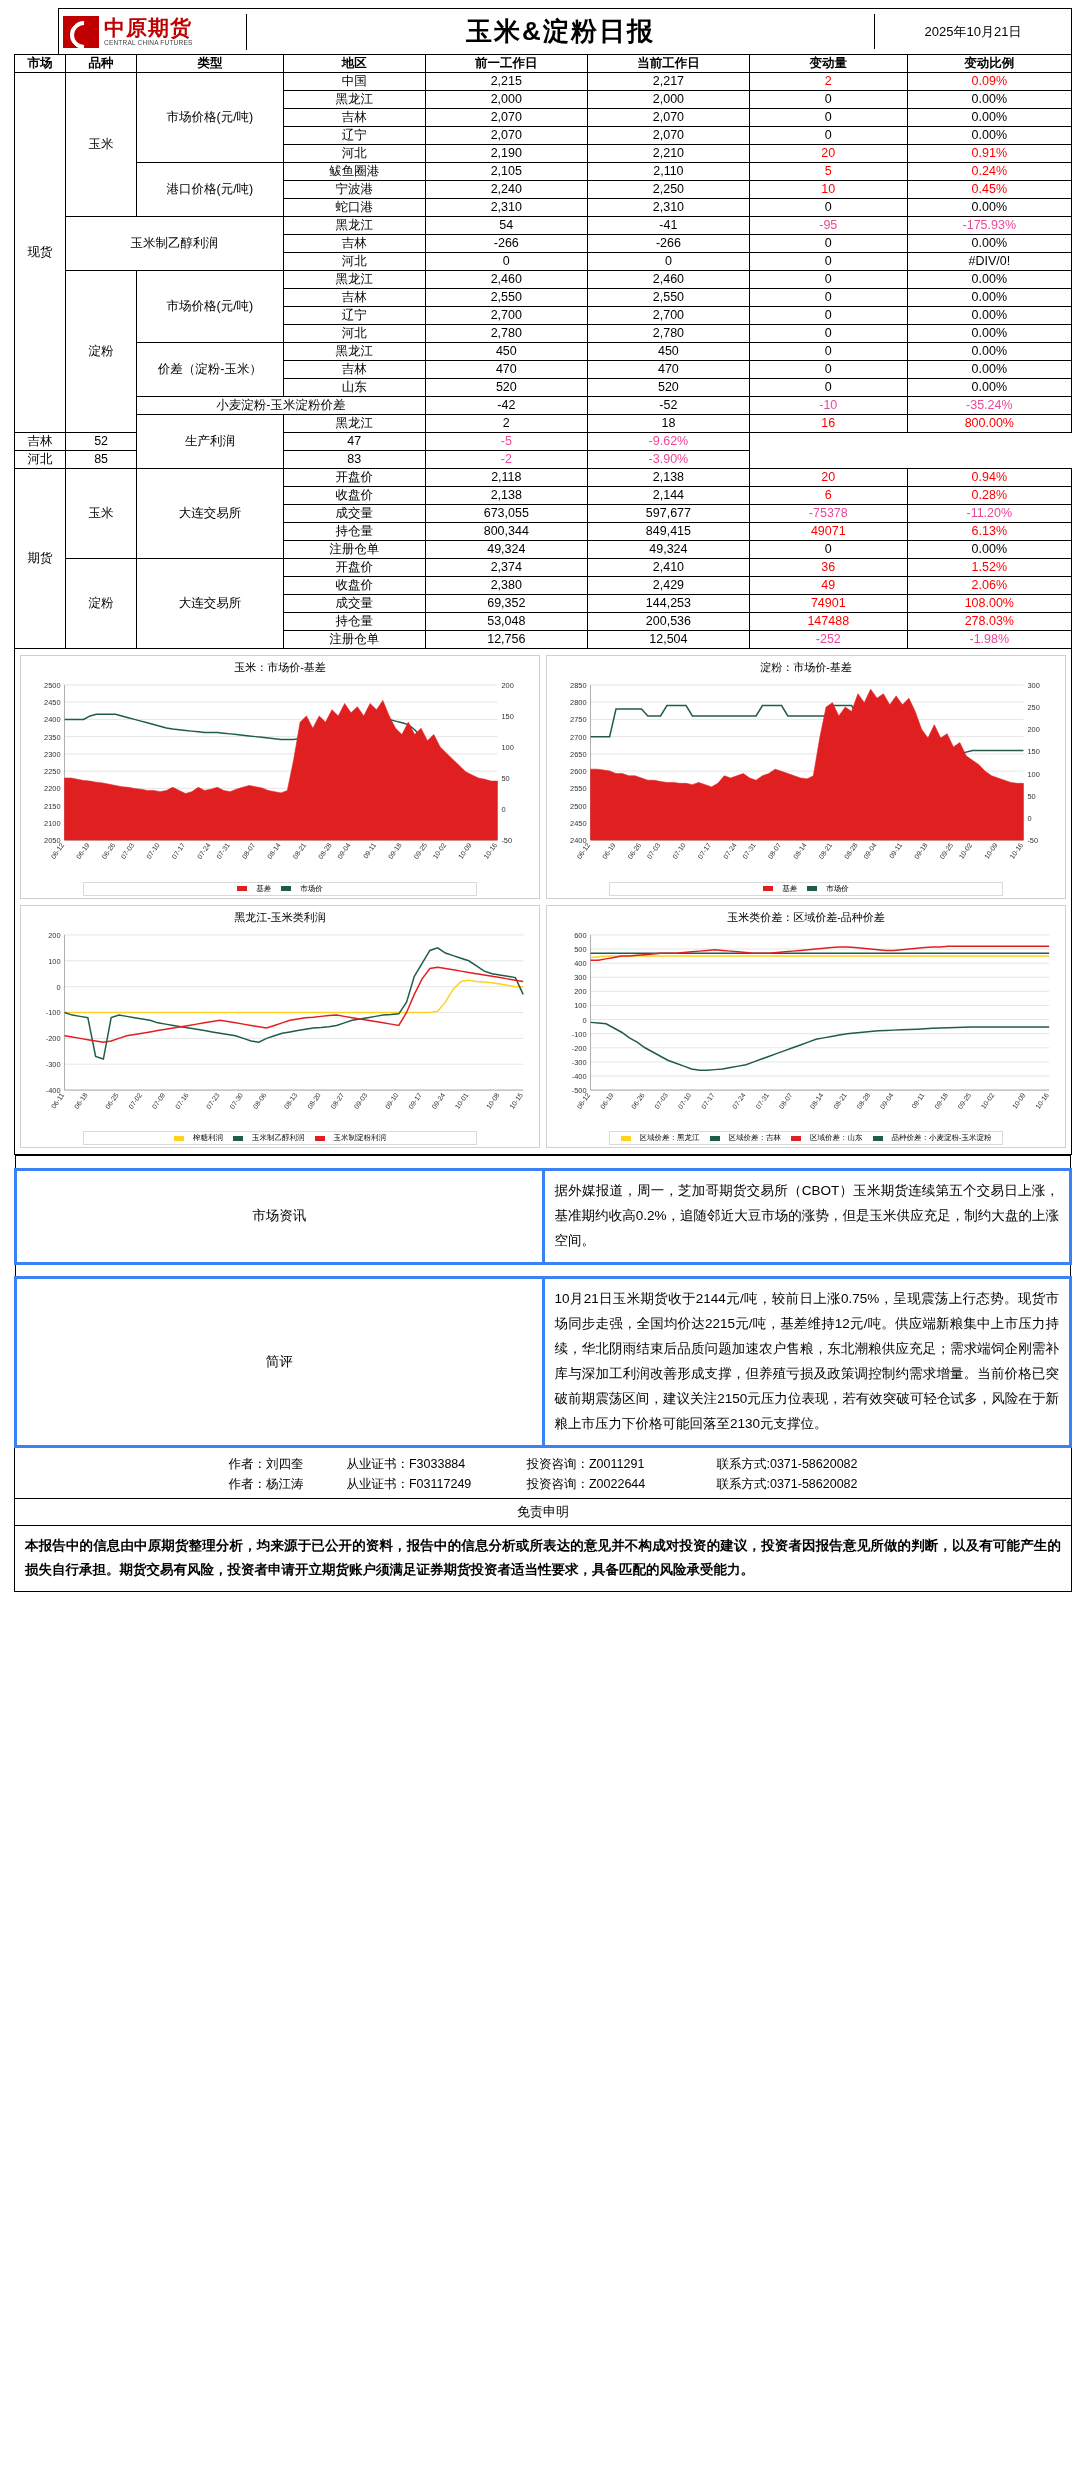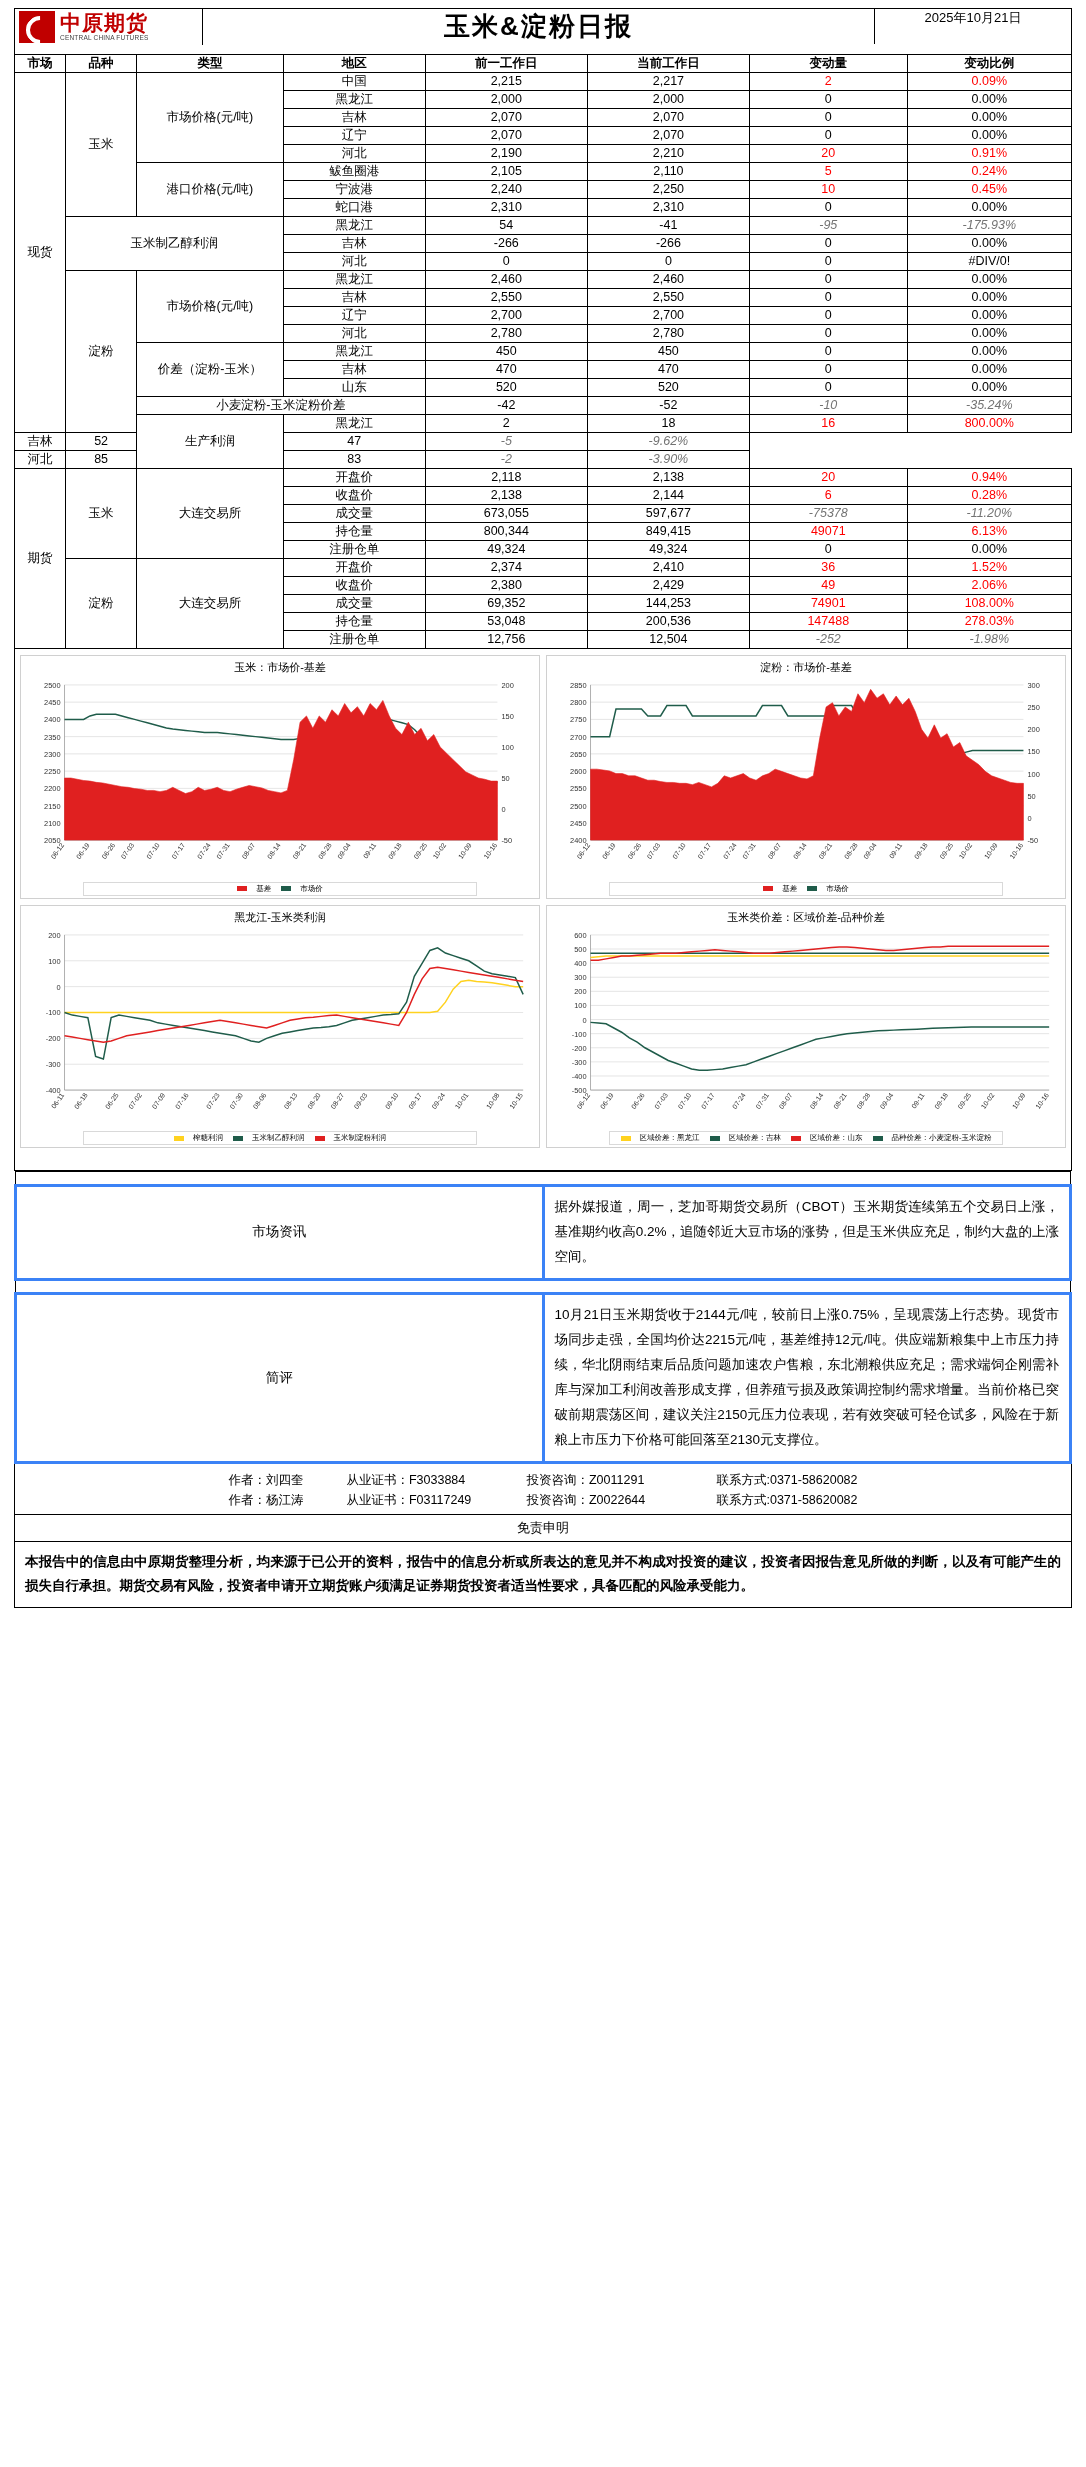--- a/index.html
+++ b/index.html
@@ -11,24 +11,25 @@
     width: 1086px;
   }
   .page {
     width: 1086px;
     margin: 0 auto;
     padding: 8px 14px 10px 14px;
   }
   
   .header {
     display: flex;
-    align-items: flex-start;
+    align-items: center;
     border: 1px solid #000;
     border-bottom: none;
     height: 46px;
+    margin-left: 44px;
   }
   .logo-cell {
     width: 188px;
     border-right: 1px solid #000;
     display: flex;
     align-items: center;
     padding: 2px 4px;
     gap: 5px;
   }
   .logo-mark {
@@ -97,27 +98,27 @@
     font-weight: bold;
   }
   .col-market { width: 46px; }
   .col-variety { width: 64px; }
   .col-type { width: 132px; }
   .col-region { width: 128px; }
   .col-num { width: 146px; }
   .col-chg { width: 142px; }
   .col-pct { width: 148px; }
   .red { color: #ff0000; }
-  .green { color: #737373; font-style: italic; }
+  .green { color: #ec4899; }
   .black { color: #000; }
   
   .charts {
     border: 1px solid #000;
     border-top: none;
-    padding: 6px 5px 22px 5px;
+    padding: 6px 5px 6px 5px;
   }
   .chart-row {
     display: flex;
     gap: 6px;
   }
   .chart-row + .chart-row { margin-top: 6px; }
   .chart-box {
     border: 1px solid #d0d0d0;
     background: #fff;
     flex: 1;

